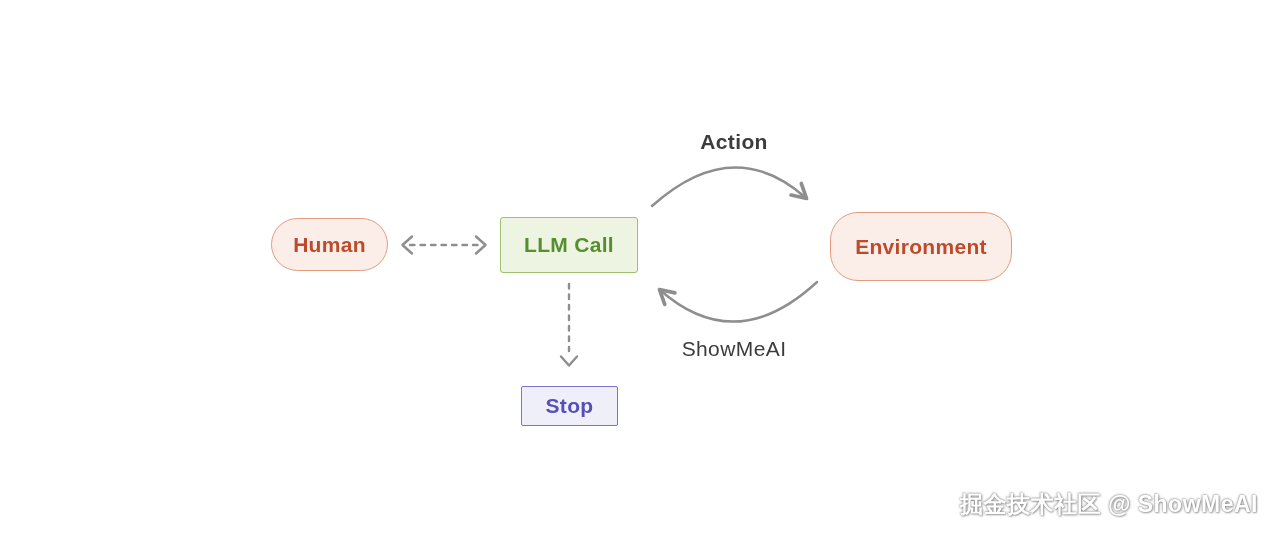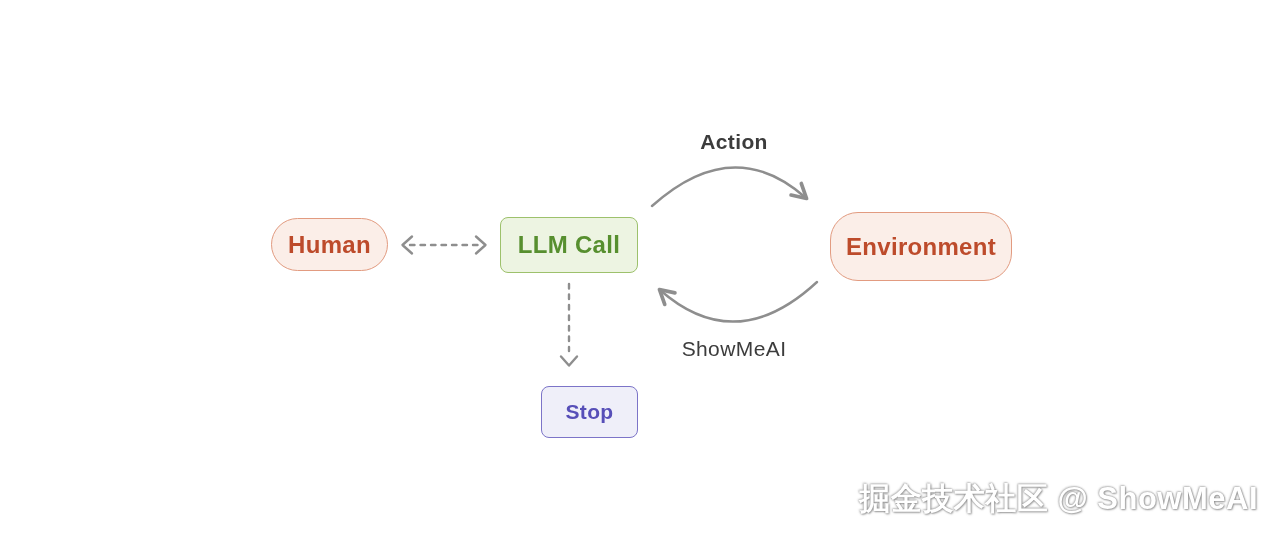--- a/index.html
+++ b/index.html
@@ -31,62 +31,61 @@
   .dashed {
     stroke-dasharray: 4.5 6;
   }
   .node {
     position: absolute;
     box-sizing: border-box;
     display: flex;
     align-items: center;
     justify-content: center;
     font-weight: bold;
-    font-size: 24px;
+    font-size: 21px;
     letter-spacing: 0.3px;
   }
   .node--pill {
     background: var(--pill-bg, #fbeee8);
     border: 1.5px solid var(--pill-border, #e29b80);
     color: var(--pill-text, #bd4b2b);
     border-radius: 28px;
   }
   .node--human { left: 271px; top: 218px; width: 117px; height: 53px; }
   .node--environment { left: 830px; top: 212px; width: 182px; height: 69px; }
   .node--llm {
     left: 500px; top: 217px; width: 138px; height: 56px;
     background: var(--green-bg, #edf4e2);
     border: 1.5px solid var(--green-border, #9dc16c);
     color: var(--green-text, #578f2f);
-    border-radius: 8px;
+    border-radius: 3px;
   }
   .node--stop {
-    left: 521px; top: 386px; width: 97px; height: 52px;
+    left: 521px; top: 386px; width: 97px; height: 40px;
     background: var(--purple-bg, #efeff9);
     border: 1.5px solid var(--purple-border, #7c74c8);
     color: var(--purple-text, #574fb8);
-    border-radius: 8px;
+    border-radius: 2px;
     font-size: 21px;
-    margin-left: 20px;
   }
   .edge-label {
     position: absolute;
     width: 180px;
     text-align: center;
     font-size: 21px;
     color: var(--label-text, #3c3c3c);
     letter-spacing: 0.4px;
   }
   .edge-label--action { left: 644px; top: 130px; font-weight: bold; }
   .edge-label--feedback { left: 644px; top: 337px; }
   .watermark {
     position: absolute;
     right: 22px;
     bottom: 13px;
-    font-size: 31px;
+    font-size: 23px;
     font-weight: 600;
     letter-spacing: 0.5px;
     color: #ffffff;
     text-shadow:
       0 0 2px rgba(115, 115, 115, 0.85),
       1px 1px 2px rgba(100, 100, 100, 0.55),
       -1px -1px 2px rgba(170, 170, 170, 0.4);
   }
 </style>
 </head>

